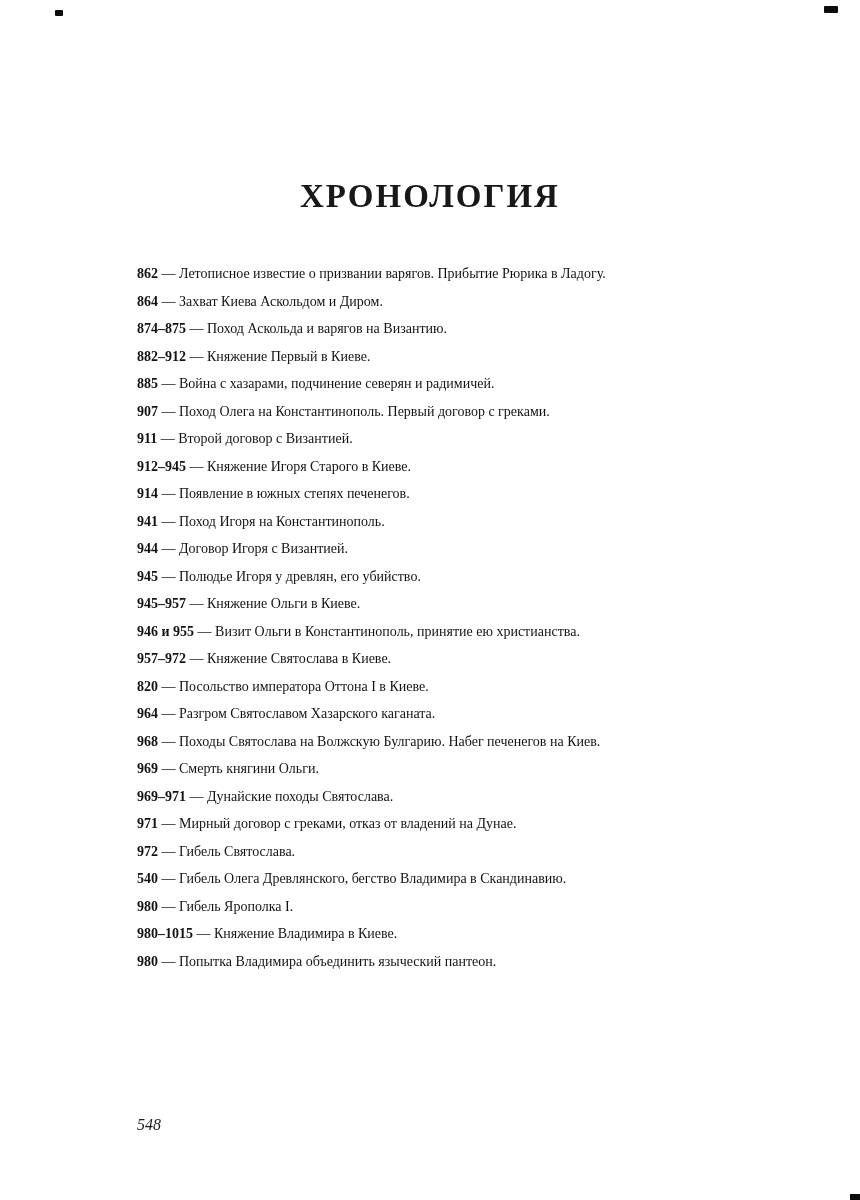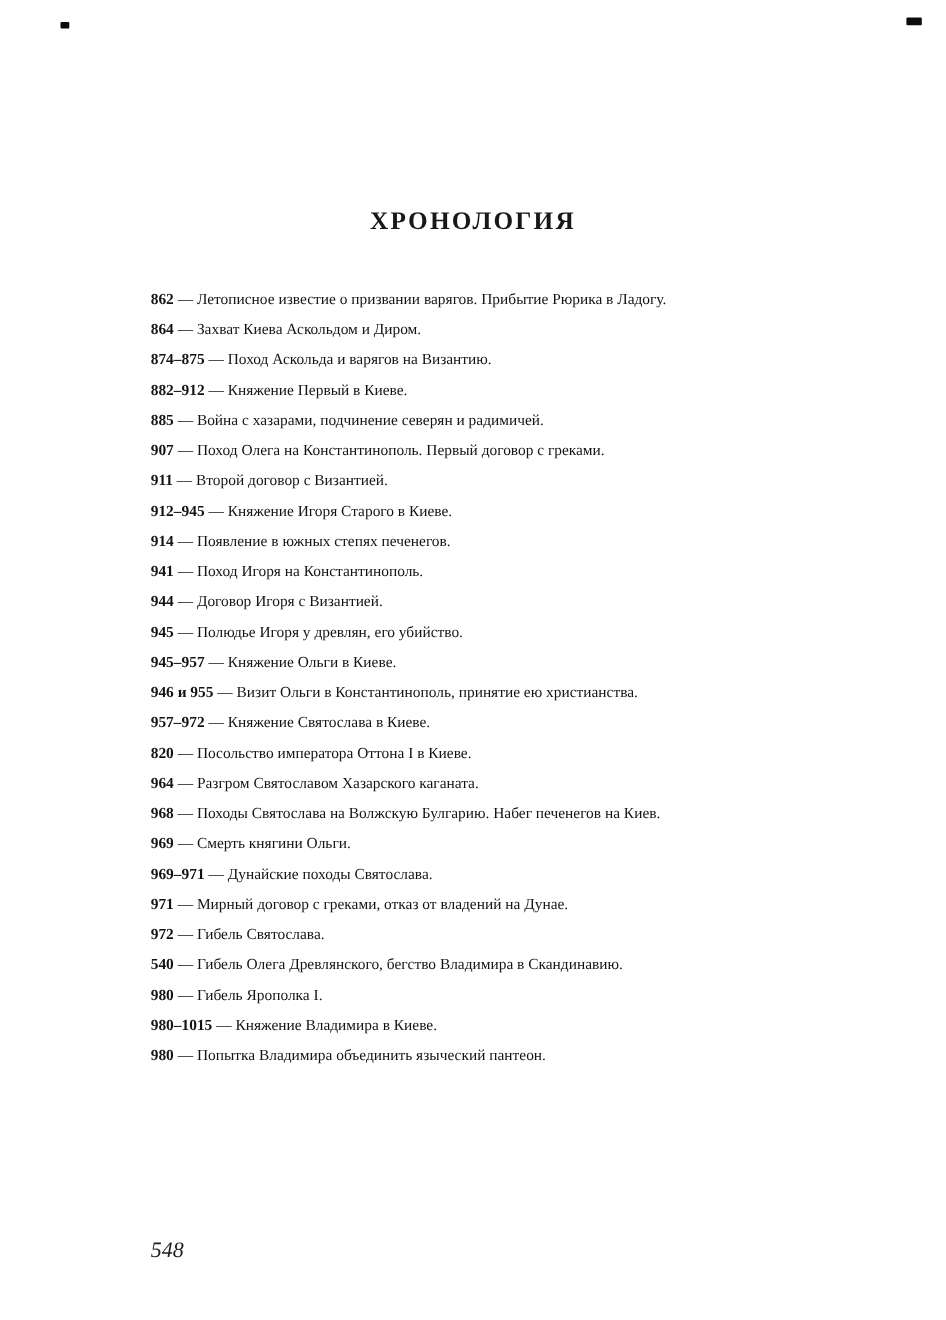--- a/index.html
+++ b/index.html
@@ -15,24 +15,24 @@
     color: #131313;
     overflow: hidden;
   }
   .page {
     position: relative;
     width: 860px;
     height: 1200px;
     background: #ffffff;
   }
   .title {
-    margin: 16px;
+    margin: 6px;
     padding-top: 172px;
     text-align: center;
-    font-size: 23px;
+    font-size: 33px;
     font-weight: bold;
     letter-spacing: 2px;
     color: #181818;
   }
   .entries {
     margin: 46px 130px 0 137px;
     width: 592px;
   }
   .entry {
     font-size: 14px;
@@ -46,21 +46,21 @@
     font-weight: bold;
   }
   .entry .sep {
     font-weight: normal;
   }
   .page-number {
     position: absolute;
     left: 137px;
     top: 1110px;
     font-style: italic;
-    font-size: 20px;
+    font-size: 16px;
     color: #1c1c1c;
   }
   
   .artifact {
     position: absolute;
     background: #0c0c0c;
   }
   .artifact-tl {
     left: 55px; top: 4px; width: 8px; height: 6px;
     border-radius: 1px;

